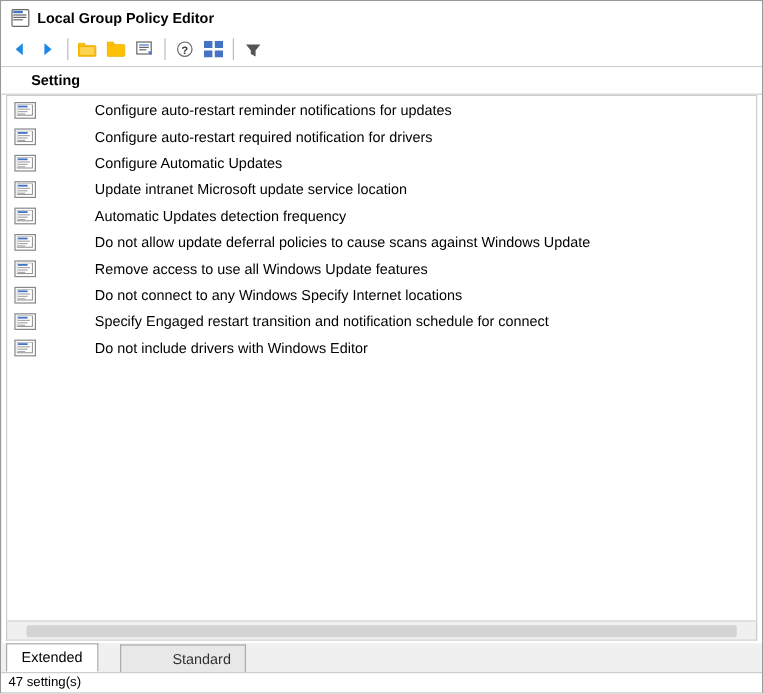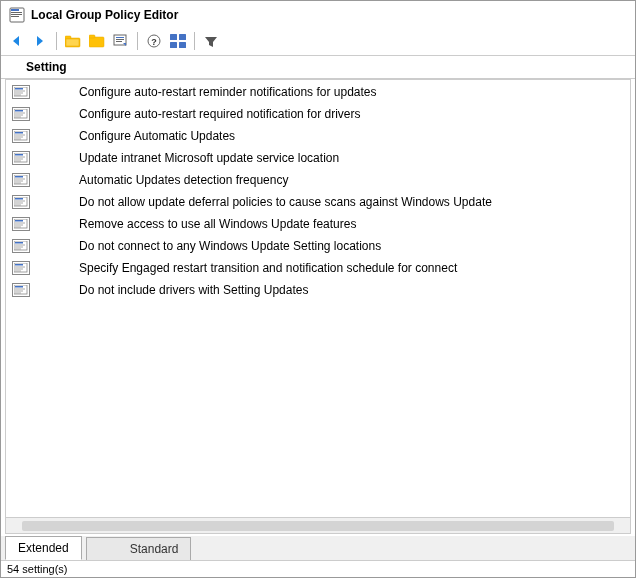--- a/index.html
+++ b/index.html
@@ -153,21 +153,21 @@
       border-top: none;
       margin-top: 2px;
     }
     .tab {
       padding: 4px 12px;
       font-size: 12px;
       cursor: pointer;
       border: 1px solid #aaa;
       border-bottom: none;
       background: #fff;
-      margin-right: 4px;
+      margin-right: 18px;
       position: relative;
     }
     .tab.active {
       background: #fff;
       z-index: 2;
       font-weight: normal;
       border-bottom: 1px solid #fff;
     }
     .tab.inactive {
       background: #e8e8e8;
@@ -364,21 +364,21 @@
         <div class="list-item">
           <div class="item-icon">
             <svg width="14" height="10" viewBox="0 0 14 10">
       <rect x="0" y="0" width="13" height="9" fill="#fff" stroke="#888" stroke-width="0.8"></rect>
       <rect x="1" y="1" width="8" height="1.5" fill="#4472C4"></rect>
       <rect x="1" y="3.5" width="10" height="1" fill="#aaa"></rect>
       <rect x="1" y="5.5" width="8" height="1" fill="#aaa"></rect>
       <rect x="1" y="7.5" width="6" height="1" fill="#aaa"></rect>
     </svg>
           </div>
-          <span>Do not connect to any Windows Update Setting locations</span>
+          <span>Do not connect to any Windows Specify Internet locations</span>
         </div>
         <div class="list-item">
           <div class="item-icon">
             <svg width="14" height="10" viewBox="0 0 14 10">
       <rect x="0" y="0" width="13" height="9" fill="#fff" stroke="#888" stroke-width="0.8"></rect>
       <rect x="1" y="1" width="8" height="1.5" fill="#4472C4"></rect>
       <rect x="1" y="3.5" width="10" height="1" fill="#aaa"></rect>
       <rect x="1" y="5.5" width="8" height="1" fill="#aaa"></rect>
       <rect x="1" y="7.5" width="6" height="1" fill="#aaa"></rect>
     </svg>
@@ -388,34 +388,34 @@
         <div class="list-item">
           <div class="item-icon">
             <svg width="14" height="10" viewBox="0 0 14 10">
       <rect x="0" y="0" width="13" height="9" fill="#fff" stroke="#888" stroke-width="0.8"></rect>
       <rect x="1" y="1" width="8" height="1.5" fill="#4472C4"></rect>
       <rect x="1" y="3.5" width="10" height="1" fill="#aaa"></rect>
       <rect x="1" y="5.5" width="8" height="1" fill="#aaa"></rect>
       <rect x="1" y="7.5" width="6" height="1" fill="#aaa"></rect>
     </svg>
           </div>
-          <span>Do not include drivers with Setting Updates</span>
+          <span>Do not include drivers with Windows Editor</span>
         </div>
       </div>
 
     <div class="bottom-scroll-area">
       <div class="h-scrollbar"></div>
     </div>
   </div>
 
   <div class="tabs-bar">
     <div class="tab active">
       <span>Extended</span>
     </div>
     <div class="tab inactive">
       <span>Standard</span>
     </div>
   </div>
 
   <div class="status-bar">
-    <span>54 setting(s)</span>
+    <span>47 setting(s)</span>
   </div>
 </div>
 
 </body></html>

